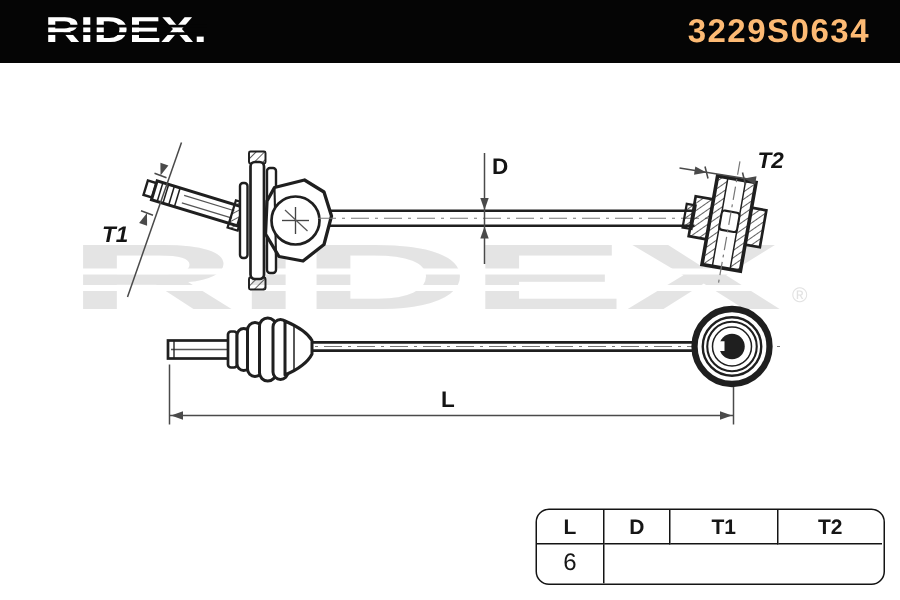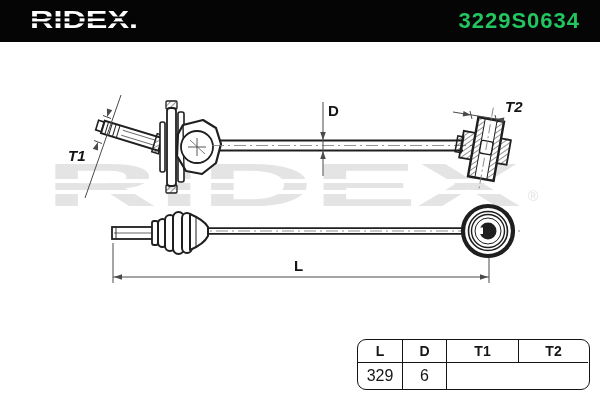--- a/index.html
+++ b/index.html
@@ -2,21 +2,21 @@
 <html><head>
 <meta charset="utf-8">
 <style>
   * { margin:0; padding:0; box-sizing:border-box; }
   body { font-family:"Liberation Sans", sans-serif; background:#fff; }
   .page { position:relative; width:600px; height:400px; background:#ffffff; overflow:hidden; }
 
   
   .hdr { position:absolute; left:0; top:0; width:600px; height:42px; background:#050505;
          display:flex; align-items:center; justify-content:space-between; padding:0 20px 0 30px; }
-  .part-no { color:#22c55e; font-size:22px; font-weight:700; letter-spacing:1px; }
+  .part-no { color:#fdba74; font-size:22px; font-weight:700; letter-spacing:1px; }
 
   
   .draw { position:absolute; left:0; top:0; width:600px; height:400px; }
 
   
   .spec { position:absolute; left:357px; top:339px; width:233px;
           border:1.6px solid #141414; border-radius:9px; overflow:hidden; background:#fff;
           display:grid; grid-template-columns:45px 44px 72px 69px; grid-template-rows:23px 26px; }
   .spec .cell { display:flex; align-items:center; justify-content:center; color:#161616; }
   .spec .h { font-weight:700; font-size:14px; border-bottom:1.5px solid #141414; }
@@ -169,17 +169,16 @@
       </g>
       <text x="294" y="271" font-size="15" font-weight="700" fill="#141414" stroke="none">L</text>
     </g>
   </svg>
 
   <div class="spec">
     <div class="cell h cr">L</div>
     <div class="cell h cr">D</div>
     <div class="cell h cr">T1</div>
     <div class="cell h">T2</div>
-    <div class="cell v cr">329</div>
     <div class="cell v cr">6</div>
   </div>
 
 </div>
 
 </body></html>

